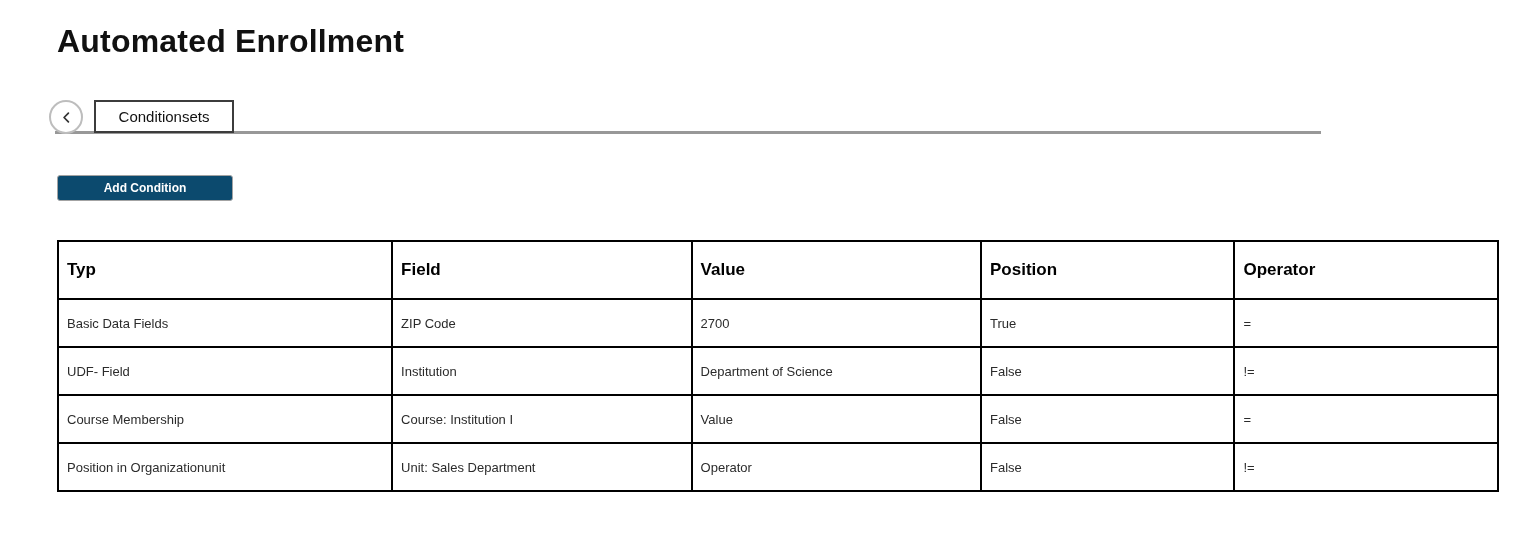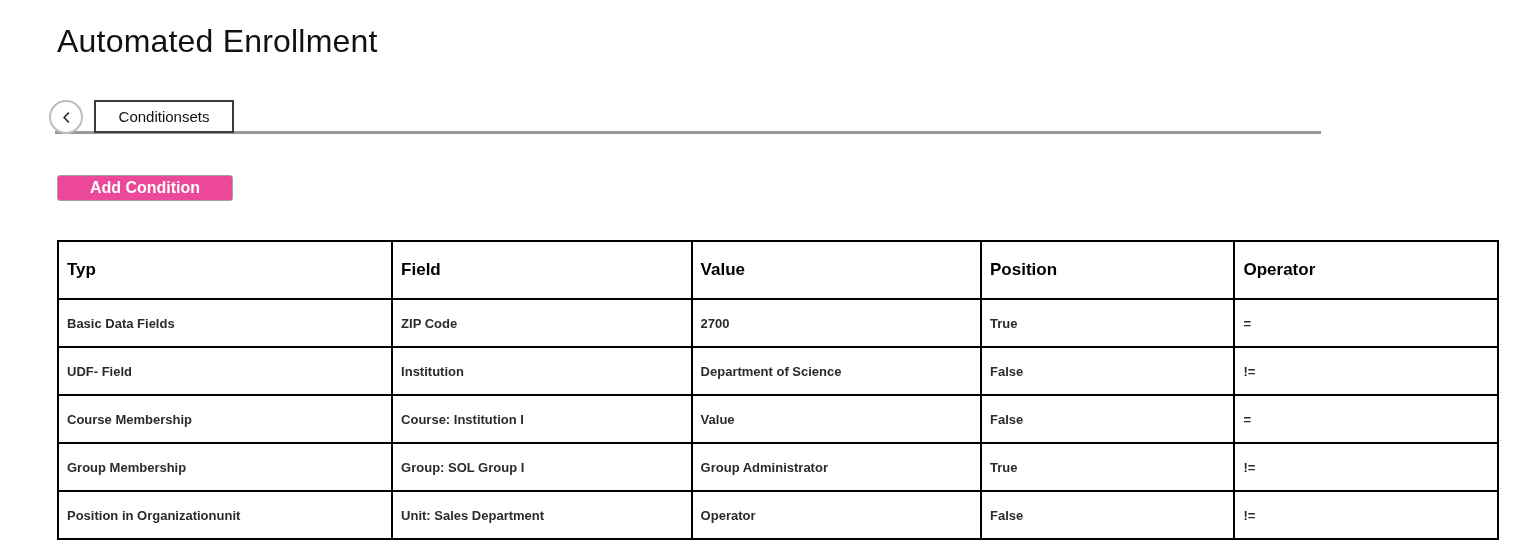--- a/index.html
+++ b/index.html
@@ -7,21 +7,21 @@
     width: 1526px; height: 560px;
     background: #ffffff;
     font-family: "Liberation Sans", "DejaVu Sans", sans-serif;
     overflow: hidden;
     position: relative;
   }
   .page-title {
     position: absolute;
     left: 57px; top: 23px;
     font-size: 32px;
-    font-weight: 400;
+    font-weight: 700;
     color: #111111;
     letter-spacing: 0.2px;
   }
   .back-button {
     position: absolute;
     left: 49px; top: 100px;
     width: 34px; height: 34px;
     border: 2px solid #bdbdbd;
     border-radius: 50%;
     background: #ffffff;
@@ -45,25 +45,25 @@
     position: absolute;
     left: 55px; top: 131px;
     width: 1266px; height: 3px;
     background: #989898;
     z-index: 1;
   }
   .add-condition-button {
     position: absolute;
     left: 57px; top: 175px;
     width: 176px; height: 26px;
-    background: #ec4899;
+    background: #0c4a6e;
     border: 1px solid #a3a3a3;
     border-radius: 3px;
     color: #ffffff;
-    font-size: 16px;
+    font-size: 12px;
     font-weight: bold;
     display: flex; align-items: center; justify-content: center;
     cursor: pointer;
   }
   table.conditions-table {
     position: absolute;
     left: 57px; top: 240px;
     width: 1442px;
     border-collapse: collapse;
     table-layout: fixed;
@@ -79,21 +79,21 @@
   .conditions-table th {
     height: 58px;
     font-size: 17px;
     font-weight: bold;
     color: #000000;
     margin-top: 44px;
   }
   .conditions-table td {
     height: 48px;
     font-size: 13px;
-    font-weight: 700;
+    font-weight: 400;
     color: #2b2b2b;
   }
 </style>
 </head>
 <body>
 
 <h1 class="page-title">Automated Enrollment</h1>
 
 <div class="back-button">
   <span style="display:flex;">
@@ -144,27 +144,20 @@
         <td>!=</td>
       </tr>
       <tr>
         <td>Course Membership</td>
         <td>Course: Institution I</td>
         <td>Value</td>
         <td>False</td>
         <td>=</td>
       </tr>
       <tr>
-        <td>Group Membership</td>
-        <td>Group: SOL Group I</td>
-        <td>Group Administrator</td>
-        <td>True</td>
-        <td>!=</td>
-      </tr>
-      <tr>
         <td>Position in Organizationunit</td>
         <td>Unit: Sales Department</td>
         <td>Operator</td>
         <td>False</td>
         <td>!=</td>
       </tr>
     </tbody>
 </table>
 
 </body></html>

